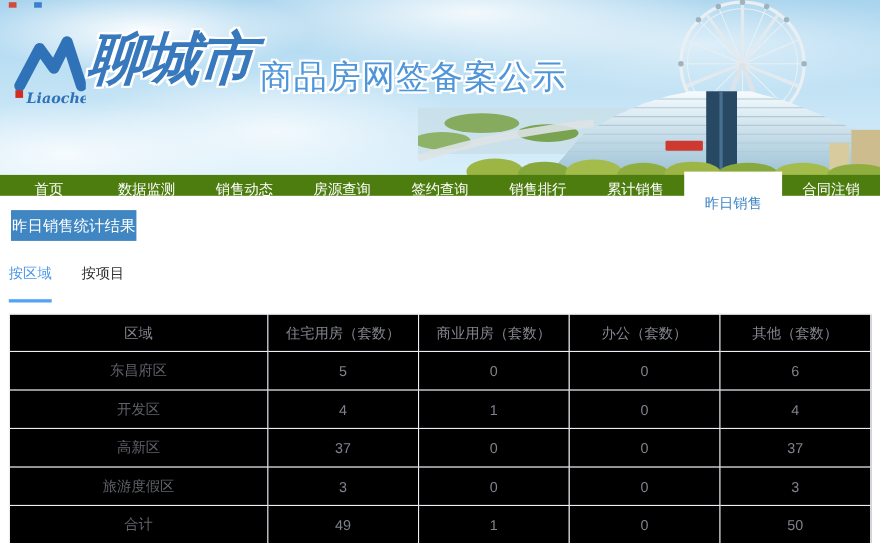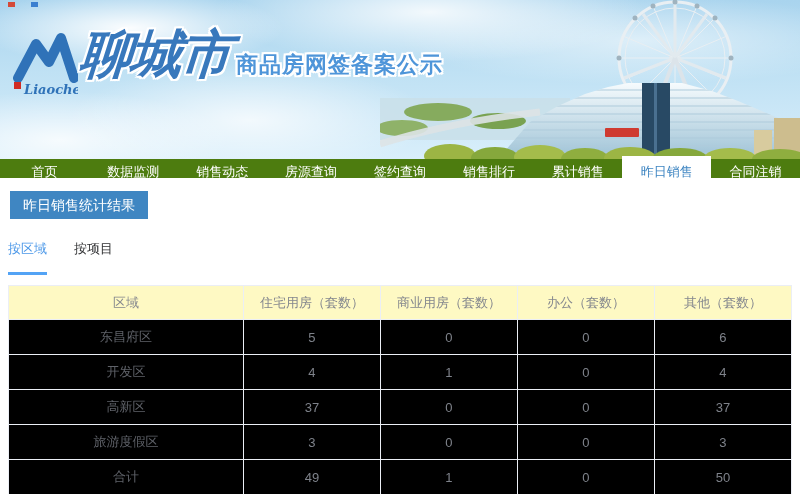--- a/index.html
+++ b/index.html
@@ -26,53 +26,53 @@
   .brand { position:absolute; left:12px; top:24px; display:flex; align-items:flex-start; }
   .brand-logo { margin-top:6px; }
   .city-name {
     font-family:"DejaVu Serif", serif; font-weight:bold; font-style:italic;
     font-size:52px; line-height:60px; color:#3878bc; letter-spacing:-2px;
     transform:skewX(-4deg); margin-left:2px;
     text-shadow:-2px 0 #fff, 2px 0 #fff, 0 -2px #fff, 0 2px #fff,
                 -2px -2px #fff, 2px 2px #fff, 2px -2px #fff, -2px 2px #fff;
   }
   .site-title {
-    font-size:22px; font-weight:bold; color:#4e95d9; letter-spacing:1px;
+    font-size:30px; font-weight:normal; color:#4e95d9; letter-spacing:1px;
     margin:26px 0 0 6px;
     text-shadow:-2px 0 #fff, 2px 0 #fff, 0 -2px #fff, 0 2px #fff,
                 -2px -2px #fff, 2px 2px #fff, 2px -2px #fff, -2px 2px #fff;
   }
 
   
   .main-nav { position:relative; z-index:3; display:flex; height:19px; background:#4d7c0f; }
   .nav-tab {
     flex:1; text-align:center; font-size:13px; color:#fff;
     line-height:26px; cursor:pointer; white-space:nowrap;
   }
   .nav-tab.active {
     background:#fff; color:#3f86c2;
-    margin-top:-3px; padding-top:3px; height:37px; line-height:26px;
+    margin-top:-3px; padding-top:16px; height:37px; line-height:26px;
   }
 
   
   .section-head { position:relative; margin:13px 10px 0 10px; height:28px; }
   .section-badge {
     display:inline-block; background:#3f86c2; color:#fff;
-    font-size:14px; line-height:28px; padding:0 13px;
+    font-size:14px; line-height:28px; padding:0 1px;
   }
   .current-date { position:absolute; right:0; top:7px; font-size:14px; color:#3a3a3a; }
 
   .view-tabs { display:flex; gap:27px; margin:21px 0 0 8px; }
   .view-tab { font-size:13px; color:#303133; padding-bottom:14px; cursor:pointer; }
   .view-tab.active { color:#4a97e8; border-bottom:3px solid #53a3f5; }
 
   .table-wrap { margin:10px 8px 0 8px; }
   table { width:100%; border-collapse:collapse; table-layout:fixed; }
   th, td { border:1px solid #ebeef5; text-align:center; font-size:13px; }
-  th { background:#fef9c3; color:#84878e; font-weight:normal; height:34px; }
+  th { background:#000000; color:#84878e; font-weight:normal; height:34px; }
   td { height:35px; color:#7e828a; background:#000000; }
   td.region-cell { color:#5f6269; }
   tr.stripe td { background:#000000; }
 </style>
 </head>
 <body>
 
 <div class="banner">
 
   <div class="top-marks">

